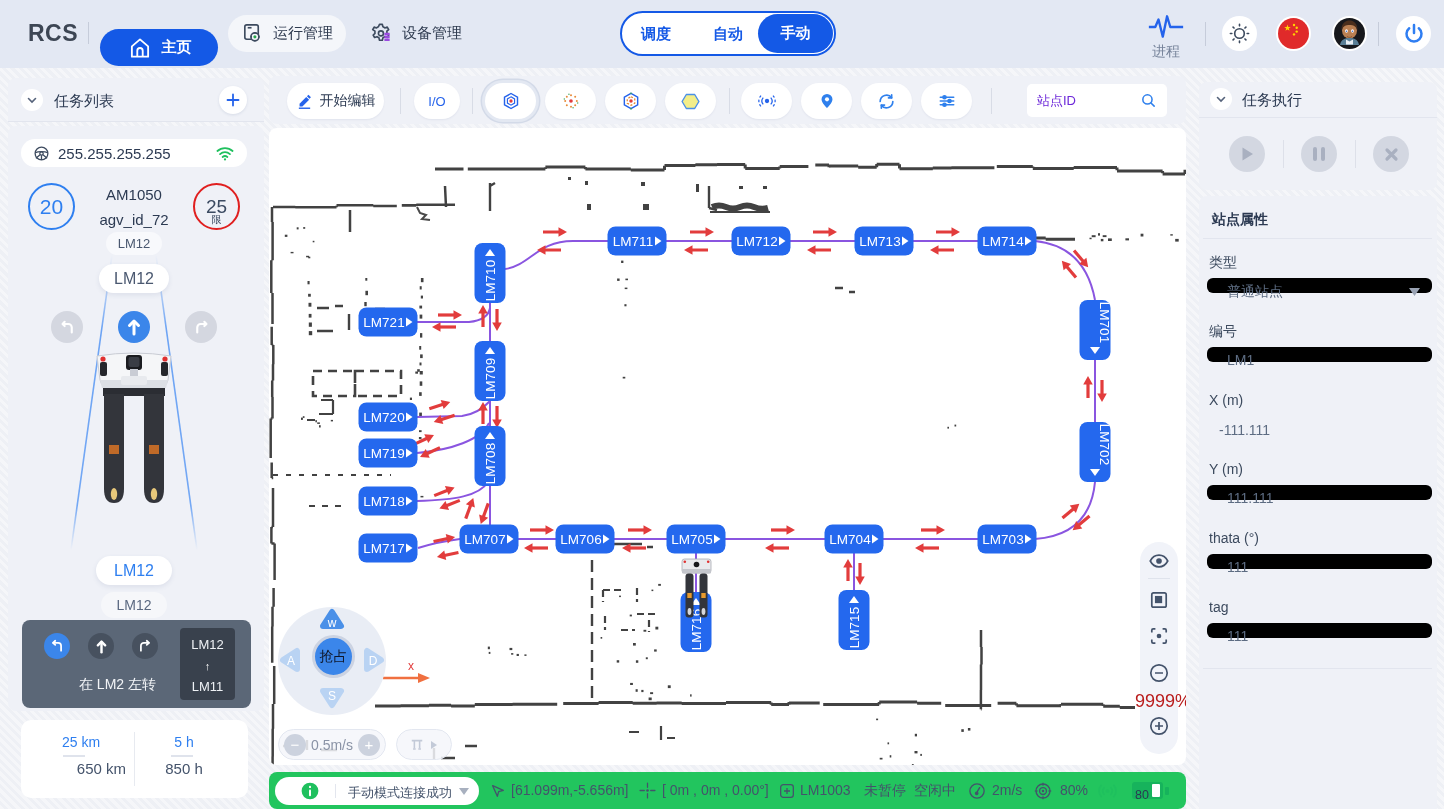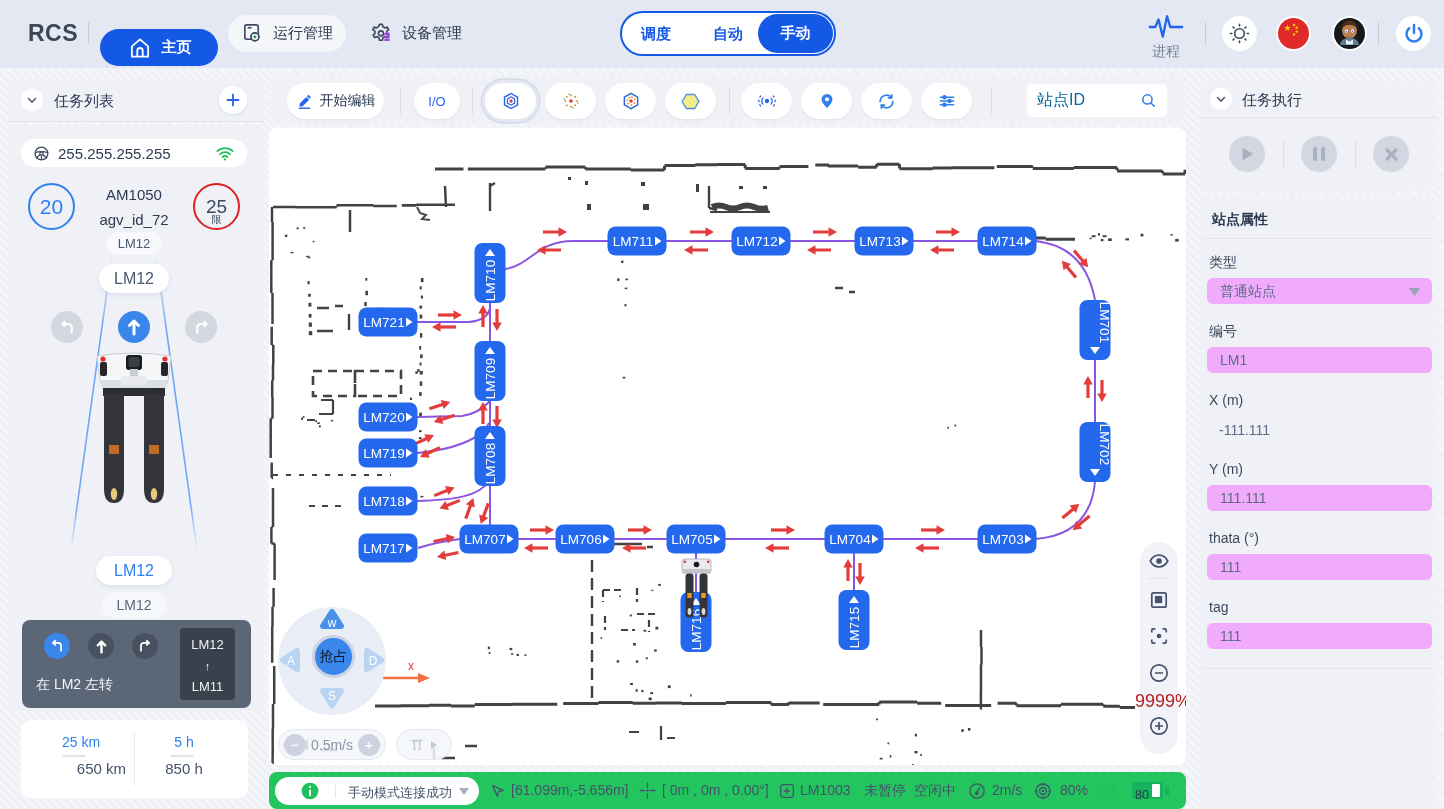--- a/index.html
+++ b/index.html
@@ -7,21 +7,21 @@
 html,body{width:1444px;height:809px;overflow:hidden}
 body{font-family:"Liberation Sans",sans-serif;background:
  repeating-linear-gradient(45deg,#f5f6f9 0 3px,#eef0f5 3px 6px);position:relative;color:#3b4a61}
 .abs{position:absolute}
 .card{position:absolute;background:#eff1f7;border-radius:8px}
 .topbar{position:absolute;left:0;top:0;width:1444px;height:68px;background:#e3e8f3}
 .vsep{position:absolute;width:1px;background:#c6ccda}
 .circlebtn{position:absolute;border-radius:50%;background:#fff;display:flex;align-items:center;justify-content:center}
 .navpill{position:absolute;height:37px;border-radius:19px;display:flex;align-items:center;justify-content:center;gap:9px;font-size:15px}
 .toolbtn{position:absolute;top:7px;width:51px;height:36px;border-radius:18px;background:#fff;display:flex;align-items:center;justify-content:center;box-shadow:0 1px 2px rgba(60,80,130,.08)}
-.input{position:absolute;left:8px;width:225px;height:26px;border-radius:6px;background:#f0abfc;color:#5d6c82;font-size:14px;line-height:27px;padding-left:13px}
+.input{position:absolute;left:8px;width:225px;height:15px;border-radius:6px;background:#000000;color:#5d6c82;font-size:14px;line-height:27px;padding-left:20px}
 .flabel{position:absolute;left:10px;font-size:14px;color:#3c4a5e}
 </style>
 </head>
 <body>
 
 <div class="topbar"></div>
 
 <div class="abs" style="left:28px;top:20px;font-size:23px;font-weight:700;color:#3d4654;letter-spacing:0.5px">RCS</div>
 
 <div class="vsep" style="left:88px;top:22px;height:22px"></div>
@@ -234,21 +234,21 @@
     </svg>
   </div>
 
 <div class="abs" style="left:132px;top:633px;width:26px;height:26px;border-radius:50%;background:#47515f;display:flex;align-items:center;justify-content:center">
 <svg width="14" height="14" viewBox="0 0 24 24" fill="none" stroke="#fff" stroke-width="3" stroke-linecap="round" stroke-linejoin="round">
       <path d="M15 10 L19 6.5 L15 3"></path>
       <path d="M18 6.5 H10 a5 5 0 0 0 -5 5 V20"></path>
     </svg>
   </div>
 
-<div class="abs" style="left:36px;top:676px;width:120px;text-align:left;font-size:14px;color:#f2f4f7">在 LM2 左转</div>
+<div class="abs" style="left:36px;top:676px;width:120px;text-align:right;font-size:14px;color:#f2f4f7">在 LM2 左转</div>
 
 <div class="abs" style="left:180px;top:628px;width:55px;height:72px;background:#39414d;border-radius:4px;color:#eef1f5;font-size:13px;text-align:center;line-height:1.6;padding-top:7px">LM12<br><span style="font-size:11px;color:#fff">↑</span><br>LM11</div>
 
 <div class="abs" style="left:21px;top:720px;width:227px;height:78px;background:#fff;border-radius:10px"></div>
 
 <div class="vsep" style="left:134px;top:732px;height:54px;background:#e7eaf0"></div>
 
 <div class="abs" style="left:36px;top:734px;width:90px;text-align:center;font-size:14px;color:#2e7ff0">25 km</div>
 
 <div class="abs" style="left:63px;top:755px;width:22px;height:2px;background:#dfe3ec"></div>
@@ -357,21 +357,21 @@
         <path d="M4 7.5h16M4 12h16M4 16.5h16"></path>
         <circle cx="9" cy="7.5" r="1.8" fill="#2f80ed"></circle>
         <circle cx="15" cy="12" r="1.8" fill="#2f80ed"></circle>
         <circle cx="9" cy="16.5" r="1.8" fill="#2f80ed"></circle>
       </svg>
     </div>
 
 <div class="vsep" style="left:722px;top:12px;height:26px;background:#d8dce6"></div>
 
 <div class="abs" style="left:758px;top:8px;width:140px;height:33px;background:#fff;border-radius:5px;display:flex;align-items:center;padding:0 10px">
-      <span style="font-size:16px;color:#0369a1">站点ID</span>
+      <span style="font-size:13px;color:#6d28d9">站点ID</span>
 <svg style="margin-left:auto" width="17" height="17" viewBox="0 0 24 24" fill="none" stroke="#2f80ed" stroke-width="2.2" stroke-linecap="round">
         <circle cx="10.5" cy="10.5" r="6.5"></circle>
         <path d="M15.5 15.5L20 20"></path>
       </svg>
     </div>
 </div>
 
 <div class="abs" style="left:269px;top:128px;width:917px;height:637px;background:#fff;border-radius:8px;overflow:hidden">
 <svg width="917" height="637" viewBox="0 0 917 637" style="position:absolute;left:0;top:0">
 

